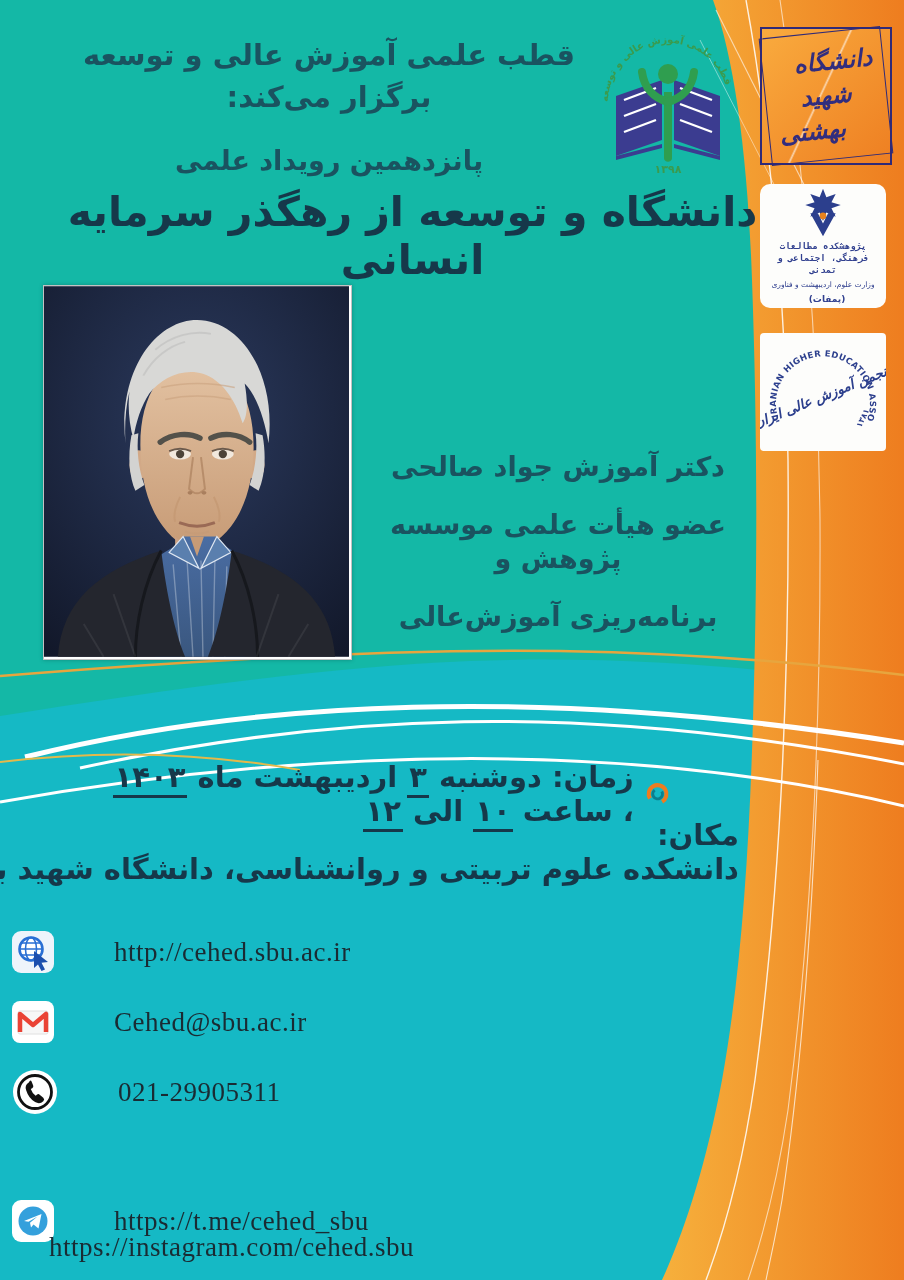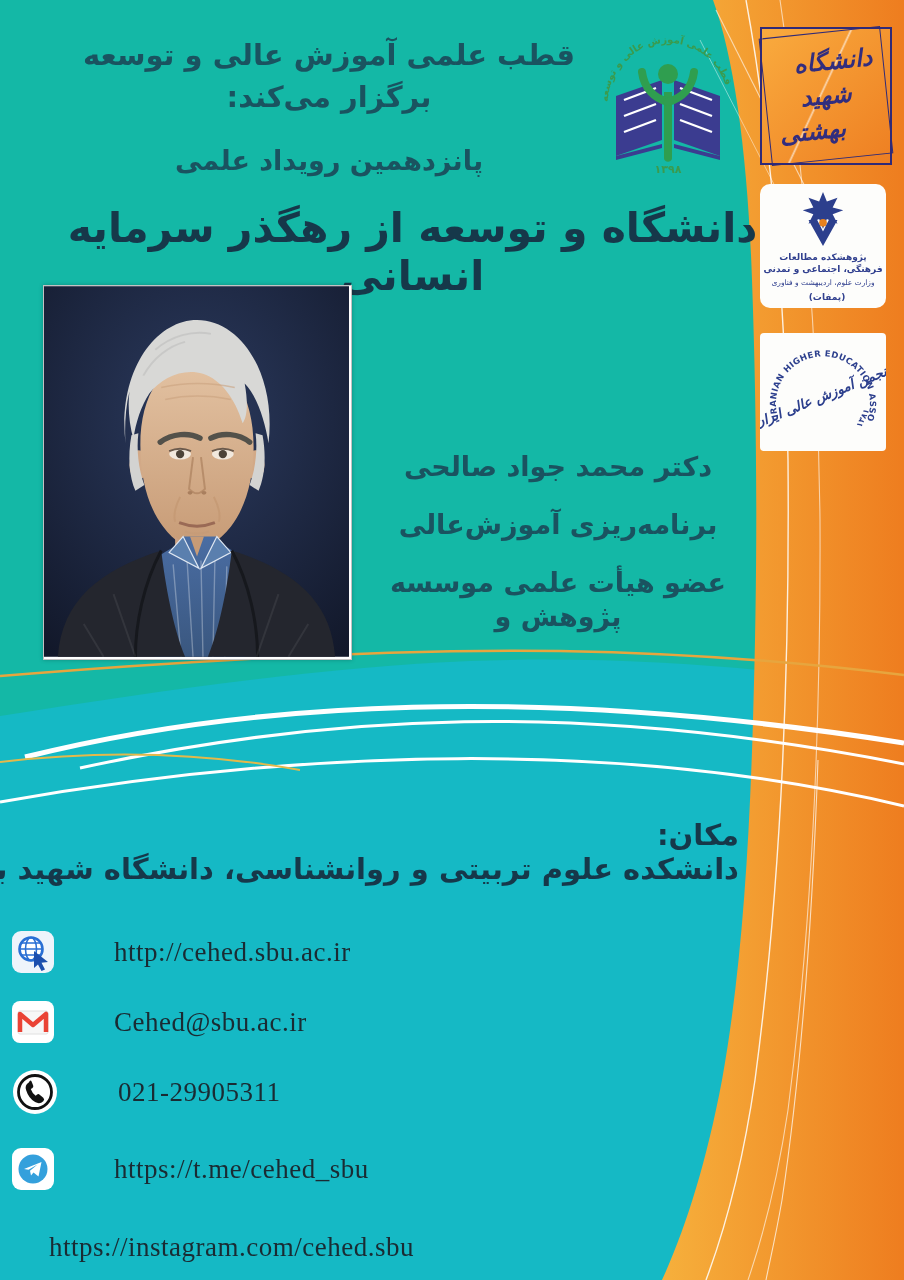--- a/index.html
+++ b/index.html
@@ -12,21 +12,21 @@
   
   .header-text{
     position:absolute; left:55px; top:34px; width:548px; z-index:2;
     direction:rtl; text-align:center; color:#1a5360; font-weight:bold;
   }
   .organizer-line{font-size:29px; line-height:42px;}
   .event-line{font-size:27px; line-height:38px; margin-top:24px;}
   .center-logo{position:absolute; left:592px; top:14px; z-index:2;}
   
   .main-title{
-    position:absolute; left:40px; top:204px; width:745px; z-index:2;
+    position:absolute; left:40px; top:188px; width:745px; z-index:2;
     direction:rtl; text-align:center; color:#16384a;
     font-size:41px; font-weight:bold;
   }
   
   .photo-frame{
     position:absolute; left:43px; top:285px; width:307px; height:373px; z-index:2;
     border:1px solid #c2c2c2; background:#fff;
     box-shadow:0 0 4px rgba(0,0,0,.25);
   }
   
@@ -47,21 +47,21 @@
   .row-place{left:10px; top:818px; width:740px;}
   
   .contact-row{
     position:absolute; left:12px; z-index:2; display:flex; align-items:center; gap:23px;
     height:46px;
   }
   .contact-row .ctext{
     font-family:"Liberation Serif","DejaVu Serif",serif;
     font-size:27px; color:#1a2b33; letter-spacing:.5px;margin-left:37px;
   }
-  .cr-1{top:929px;} .cr-2{top:999px;} .cr-3{top:1069px;} .cr-4{top:1146px;} .cr-5{top:1209px;flex-direction:column;}
+  .cr-1{top:929px;} .cr-2{top:999px;} .cr-3{top:1069px;} .cr-4{top:1198px;} .cr-5{top:1209px;flex-direction:column;}
   
   .sbu-box{
     position:absolute; left:760px; top:27px; width:132px; height:138px; z-index:3;
     border:2px solid #2f2a78; box-sizing:border-box;
     background:
       linear-gradient(115deg, rgba(255,255,255,0) 46%, rgba(255,255,255,.6) 47%, rgba(255,255,255,0) 48%),
       linear-gradient(135deg,#f9ab3e,#ee7f22);
   }
   .sbu-inner{
     position:absolute; inset:3px; border:1px solid #2f2a78;
@@ -72,21 +72,21 @@
   }
   .sbu-inner .l1{text-align:right; padding-right:10px;}
   .sbu-inner .l2{text-align:center;}
   .sbu-inner .l3{text-align:left; padding-left:10px;}
   .research-box{
     position:absolute; left:760px; top:184px; width:126px; height:124px; z-index:3;
     background:#fdfdfb; border-radius:10px; box-sizing:border-box;
     display:flex; flex-direction:column; align-items:center; justify-content:center;
     text-align:center; color:#31408f; direction:rtl; padding:4px 3px;
   }
-  .research-box .rl1{font-size:9px; font-weight:bold; margin-top:4px; line-height:12px;}
+  .research-box .rl1{font-size:9px; font-weight:bold; margin-top:4px; line-height:12px;font-family:Liberation Mono, monospace;}
   .research-box .rl2{font-size:7.5px; margin-top:3px;}
   .research-box .rl3{font-size:9px; font-weight:bold; margin-top:5px;margin-left:8px;}
   .ihea-box{
     position:absolute; left:760px; top:333px; width:126px; height:118px; z-index:3;
     background:#fdfdfb; border-radius:4px;
   }
 </style>
 </head>
 <body>
 
@@ -213,25 +213,42 @@
       <path d="M147,252 L154,272 L161,252 Z" fill="#c79b76"></path>
 
       <path d="M14,373 C18,316 56,286 118,266 C122,300 130,344 142,373 Z" fill="#24262e"></path>
       <path d="M293,373 C289,316 251,286 189,266 C185,300 177,344 165,373 Z" fill="#24262e"></path>
       <path d="M118,266 C100,300 92,340 92,373 M189,266 C207,300 215,340 215,373" stroke="#16181d" stroke-width="3" fill="none"></path>
       <path d="M40,340 L60,373 M70,310 L92,373 M236,310 L214,373 M266,340 L246,373" stroke="rgba(255,255,255,.07)" stroke-width="2" fill="none"></path>
     </svg>
   </div>
 
   <div class="speaker-block">
-    <div class="line">دکتر محمد جواد صالحی</div>
+    <div class="line">دکتر آموزش جواد صالحی</div>
+    <div class="line">عضو هیأت علمی موسسه پژوهش و</div>
     <div class="line">برنامه‌ریزی آموزش‌عالی</div>
-    <div class="line">عضو هیأت علمی موسسه پژوهش و</div>
-  </div>
-
+  </div>
+
+  <div class="sched-row row-time">
+    <svg width="34" height="34" viewBox="0 0 34 34">
+      <circle cx="17" cy="17" r="12" fill="none" stroke="#ee7c1f" stroke-width="5.5" stroke-dasharray="56 20" transform="rotate(-210 17 17)"></circle>
+      <circle cx="17" cy="17" r="6.5" fill="none" stroke="#0b7f8e" stroke-width="4" stroke-dasharray="29 12" transform="rotate(-30 17 17)"></circle>
+    </svg>
+    <div class="txt">
+      <span>زمان:</span>
+      <span>دوشنبه</span>
+      <span class="u-num">۳</span>
+      <span>اردیبهشت ماه</span>
+      <span class="u-num">۱۴۰۳</span>
+      <span>، ساعت</span>
+      <span class="u-num">۱۰</span>
+      <span>الی</span>
+      <span class="u-num">۱۲</span>
+    </div>
+  </div>
 
   <div class="sched-row row-place">
     <svg width="34" height="34" viewBox="0 0 34 34">
       <circle cx="17" cy="17" r="12" fill="none" stroke="#ee7c1f" stroke-width="5.5" stroke-dasharray="56 20" transform="rotate(-210 17 17)"></circle>
       <circle cx="17" cy="17" r="6.5" fill="none" stroke="#0b7f8e" stroke-width="4" stroke-dasharray="29 12" transform="rotate(-30 17 17)"></circle>
     </svg>
     <div class="txt">
       <span>مکان:</span>
       <span>دانشکده علوم تربیتی و روانشناسی، دانشگاه شهید بهشتی، اتاق ۳۱۴</span>
     </div>

